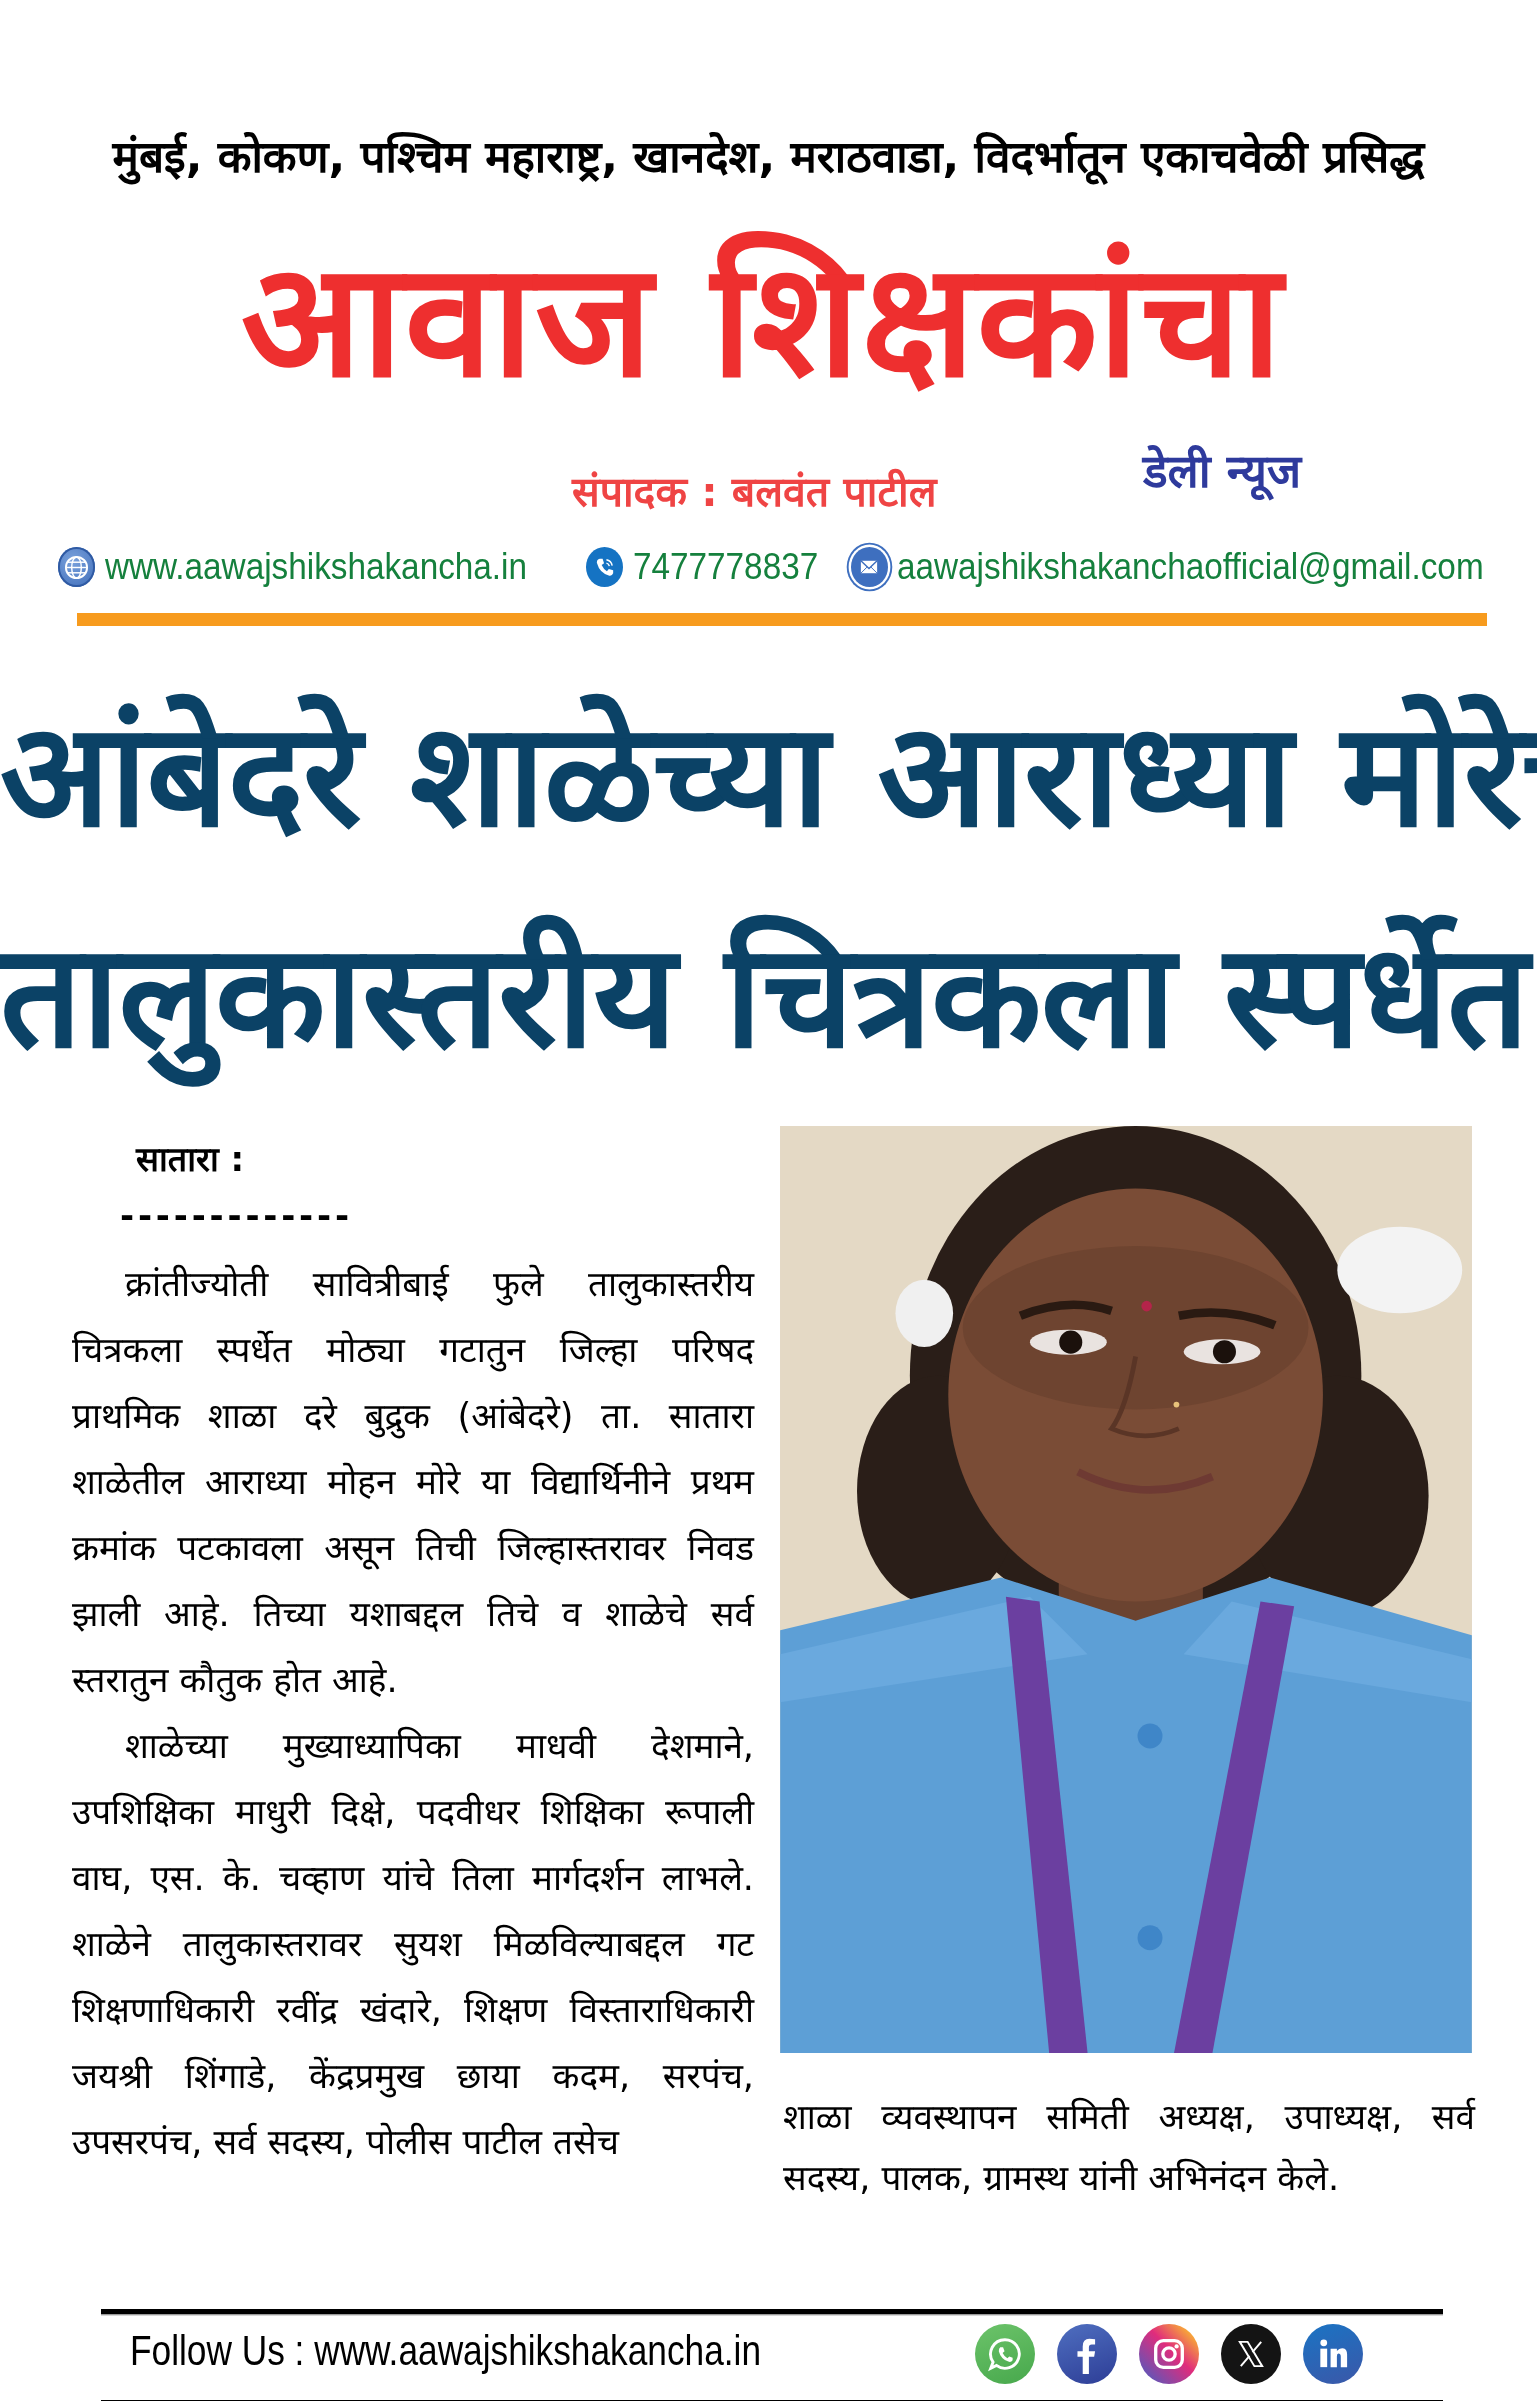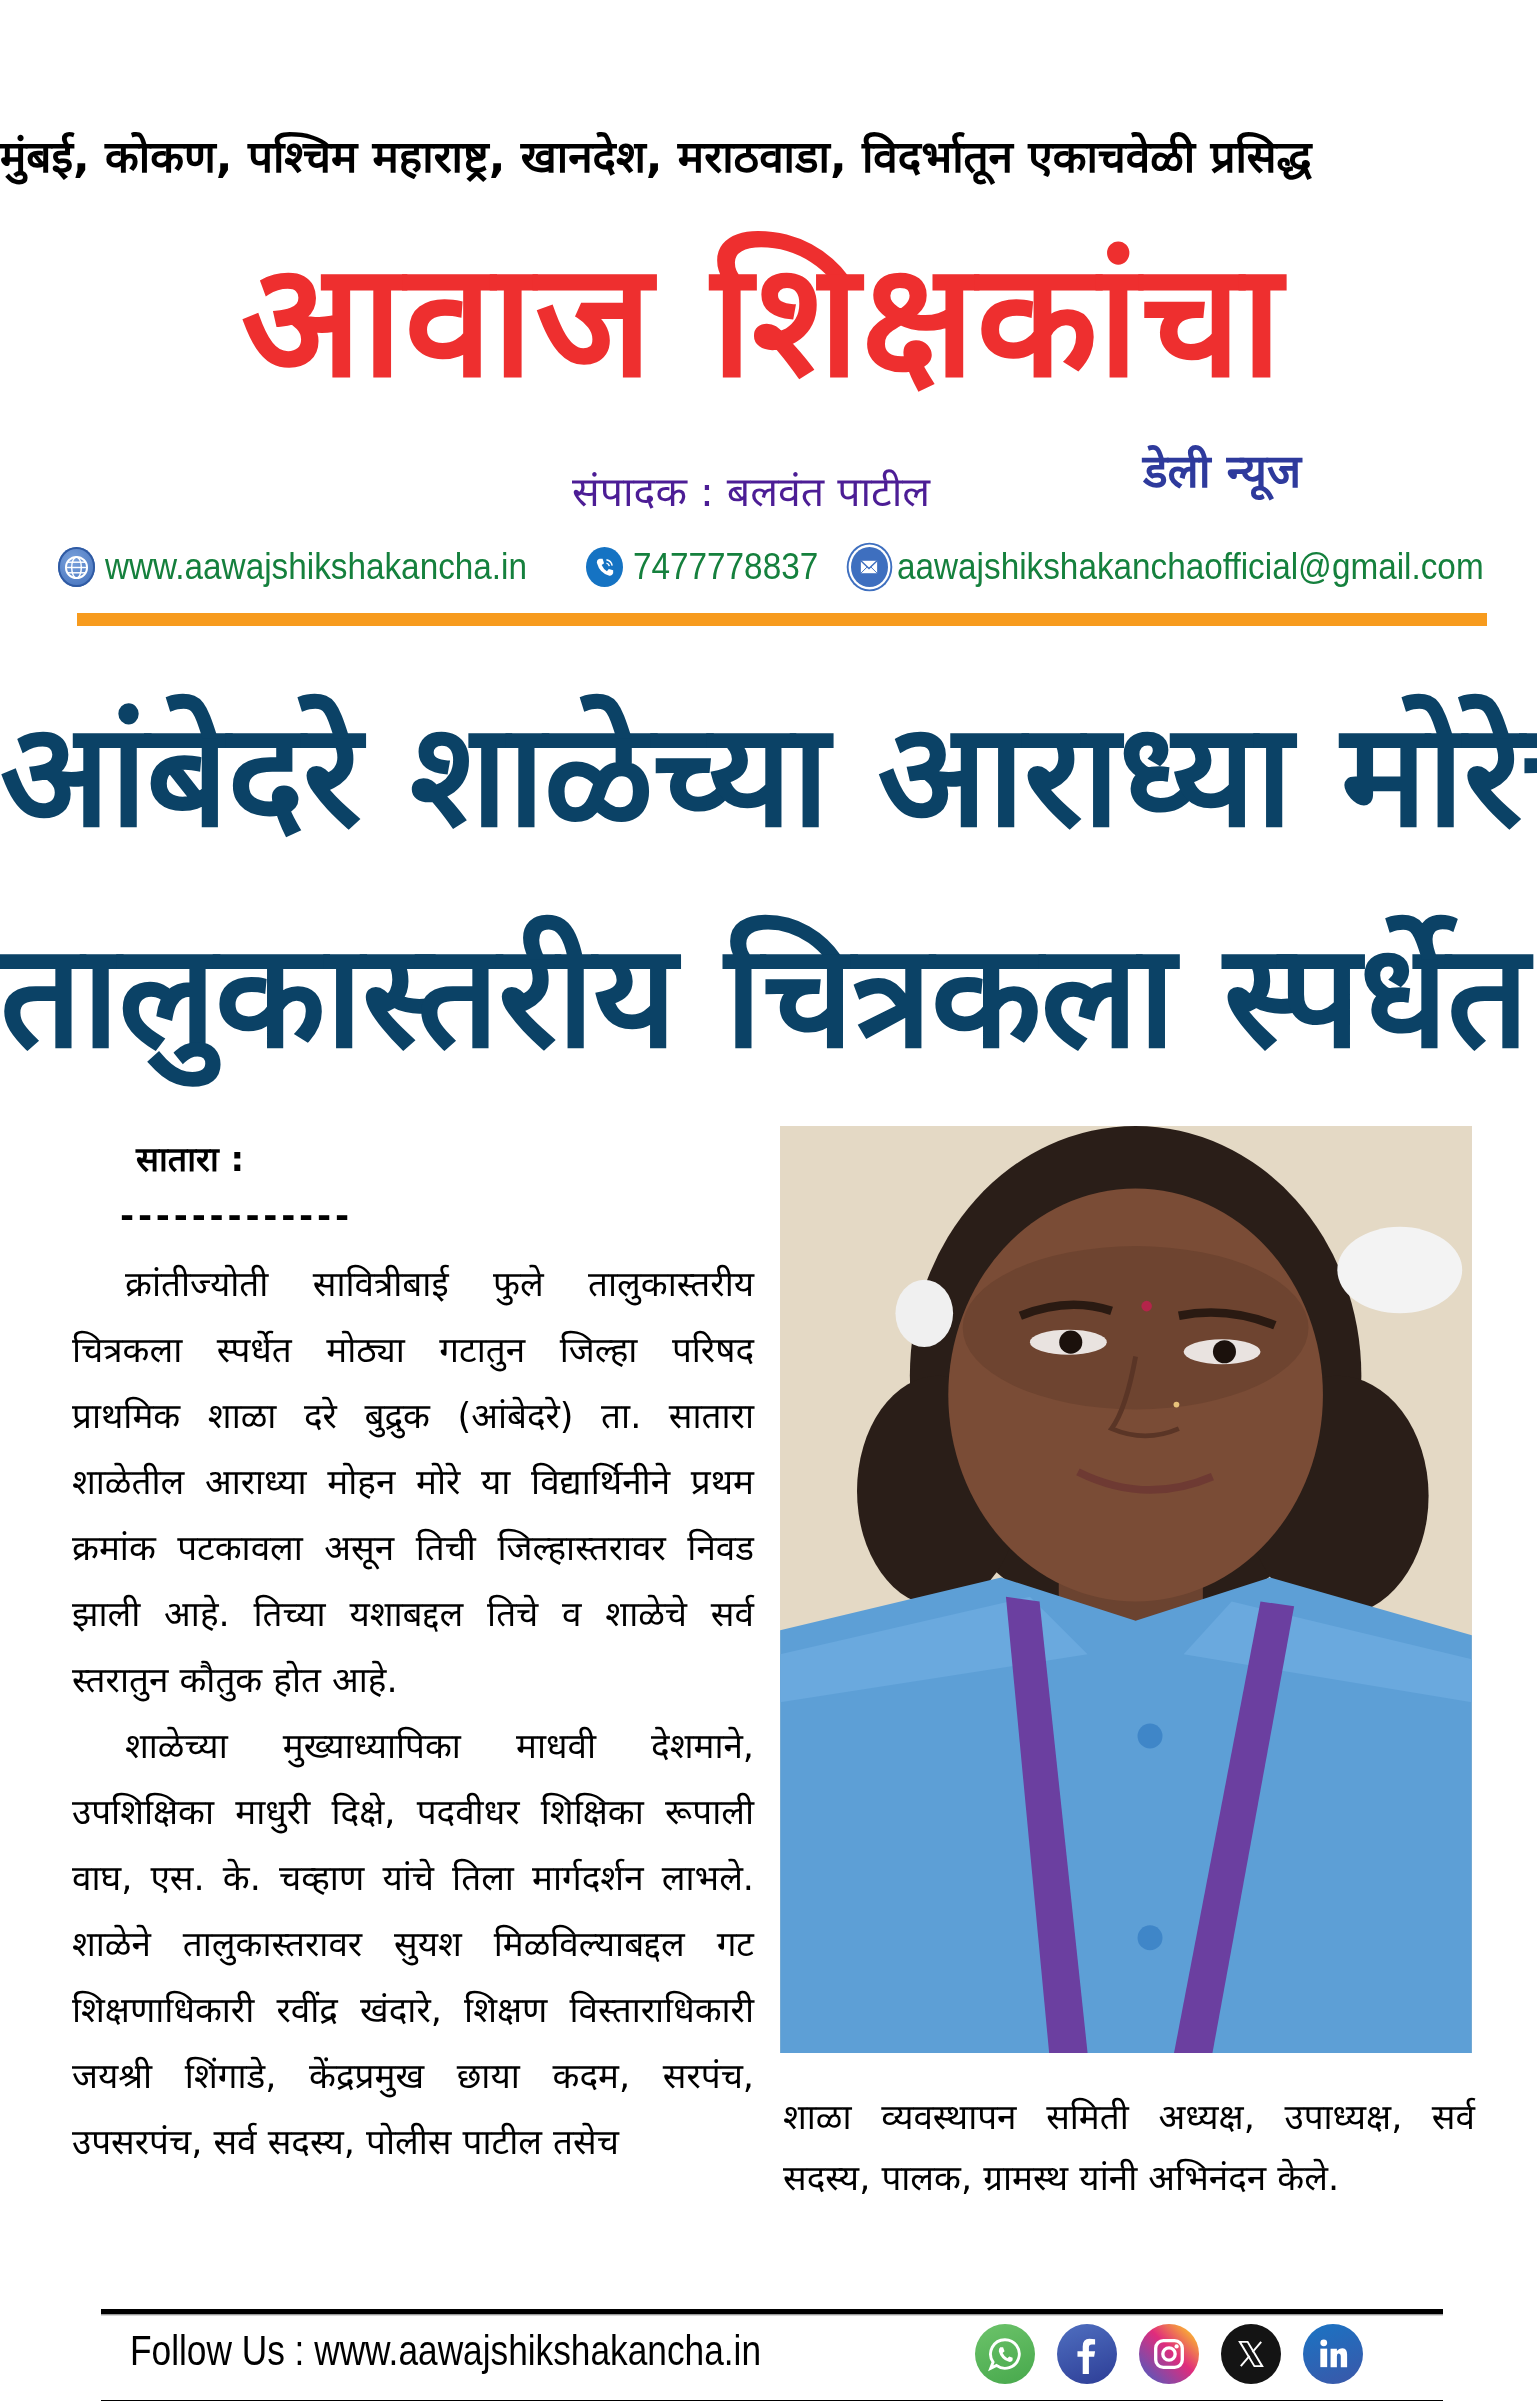--- a/index.html
+++ b/index.html
@@ -1,30 +1,30 @@
 <!DOCTYPE html>
 <html style="font-size:7.7px"><head>
 <meta charset="utf-8">
 <style>
   html, body { margin: 0; padding: 0; background: #ffffff; }
   body { width: 1537px; height: 2472px; position: relative; overflow: hidden;
          font-family: "DejaVu Sans", sans-serif; color: #000; }
   .abs { position: absolute; }
 
   
-  .tagline { left: 0; width: 1237px; top: 126px; text-align: center;
+  .tagline { left: 0; width: 1537px; top: 126px; text-align: center;
              font-weight: bold; font-size: 44px; line-height: 62px; color: #000;
              white-space: nowrap; }
 
   
   .masthead { left: 0; width: 1525px; top: 207px; text-align: center;
               font-weight: bold; font-size: 158px; line-height: 226px; color: #EE2F2F;
               white-space: nowrap; letter-spacing: 1.9px; }
-  .editor { left: 572px; top: 459px; font-weight: normal; font-size: 41px;
-            line-height: 67px; color: #4c1d95; white-space: nowrap; }
+  .editor { left: 572px; top: 459px; font-weight: bold; font-size: 41px;
+            line-height: 67px; color: #ef4444; white-space: nowrap; }
   .daily { left: 1143px; top: 435px; font-weight: bold; font-size: 46px;
            line-height: 72px; color: #2E3A9C; white-space: nowrap; }
 
   
   .contact-row { left: 58px; top: 542px; height: 50px; display: flex; align-items: center;
                  font-family: Liberation Sans, sans-serif; font-size: 37px; color: #15803d;
                  white-space: nowrap; }
   .contact-row .ci { width: 37px; height: 40px; border-radius: 50%; display: inline-flex;
                      align-items: center; justify-content: center; margin-right: 9.6px; }
   .contact-row .ct { margin-right: 12.5px; transform: scaleX(0.9); transform-origin: left center; display: inline-block; }

